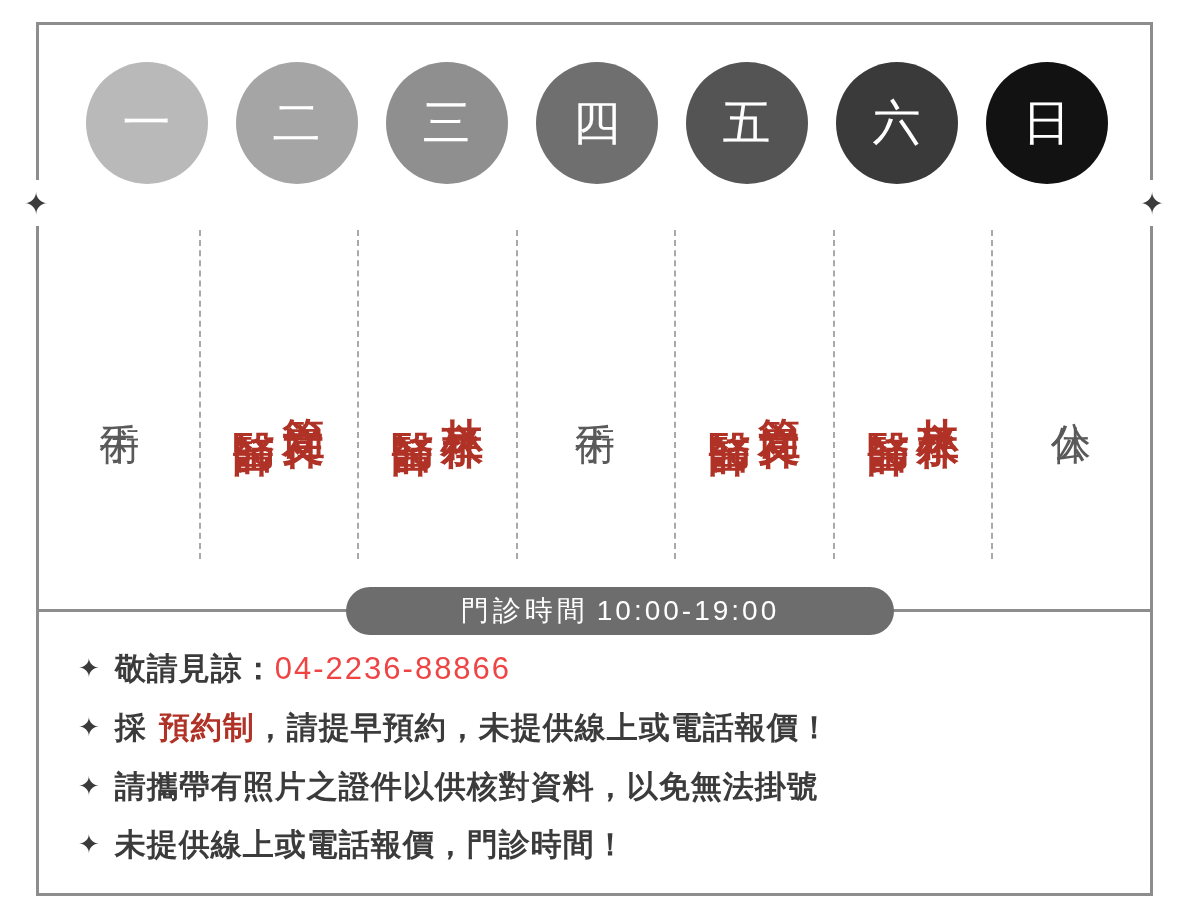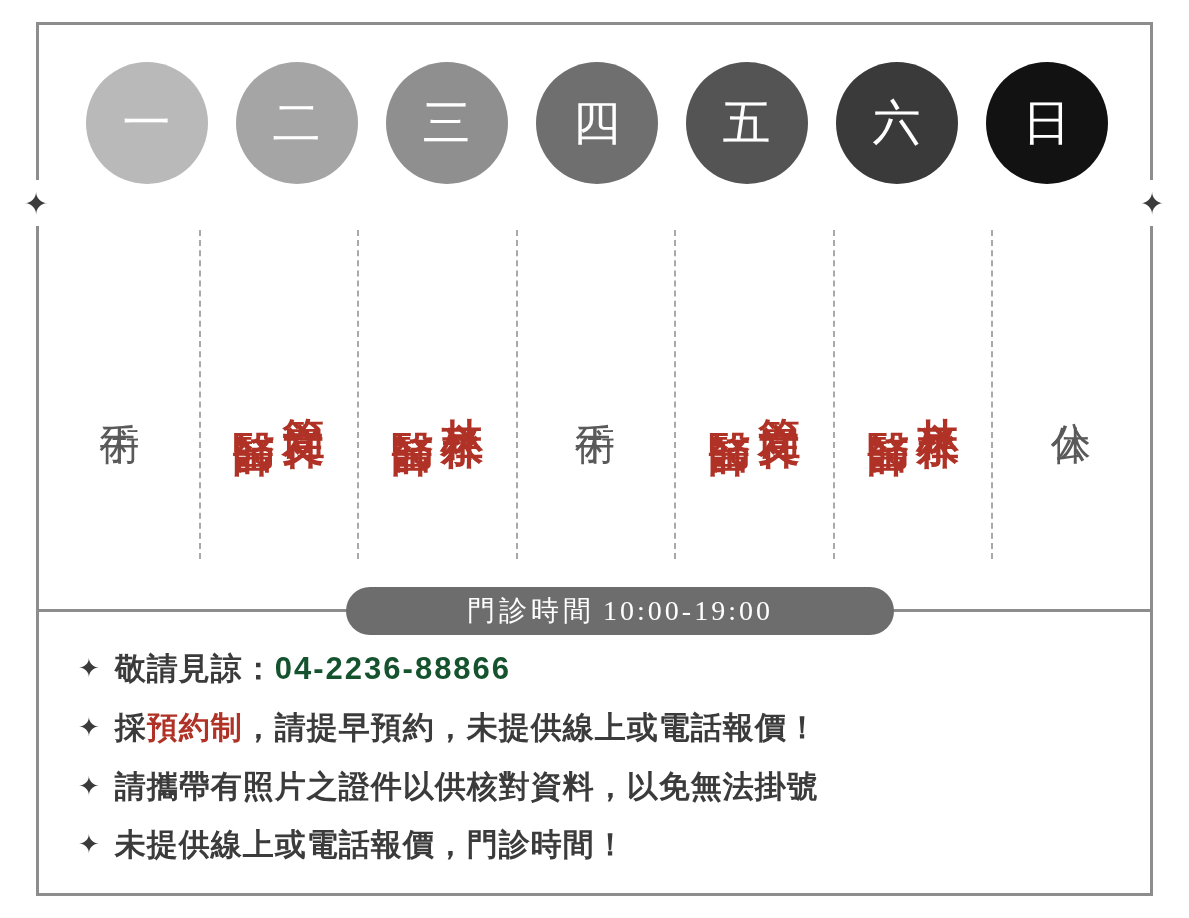--- a/index.html
+++ b/index.html
@@ -143,21 +143,21 @@
     border-radius: 26px;
     color: #ffffff;
     display: flex;
     align-items: center;
     justify-content: center;
     font-size: 28px;
     letter-spacing: 2px;
     font-family: "Liberation Sans", "DejaVu Sans", sans-serif;
   }
   .hours-pill .label { letter-spacing: 4px; margin-right: 8px; }
-  .hours-pill .time  { letter-spacing: 3px; font-family: Liberation Serif, serif; text-align: center; }
+  .hours-pill .time  { letter-spacing: 3px; font-family: Liberation Sans, sans-serif; text-align: center; }
 
   
   .frame-divider {
     position: absolute;
     left: 36px;
     top: 609px;
     width: 1117px;
     height: 3px;
     background: #8d8d8d;
   }
@@ -182,24 +182,25 @@
   .note-bullet {
     color: #3b3b3b;
     font-size: 26px;
     margin-right: 14px;
     line-height: 1.55;
   }
   .note-text { font-weight: 700; }
   .note-text .accent {
     color: #b03226;
     font-weight: 700;
+    margin-left: 12px;
   }
   .note-text .phone {
-    color: #14532d;
-    font-weight: 700;
+    color: #ef4444;
+    font-weight: 400;
     letter-spacing: 2px;
   }
 </style>
 </head>
 <body>
 
 <div class="poster">
 
   <div class="frame-outer"></div>
   <div class="frame-gap left"></div>

